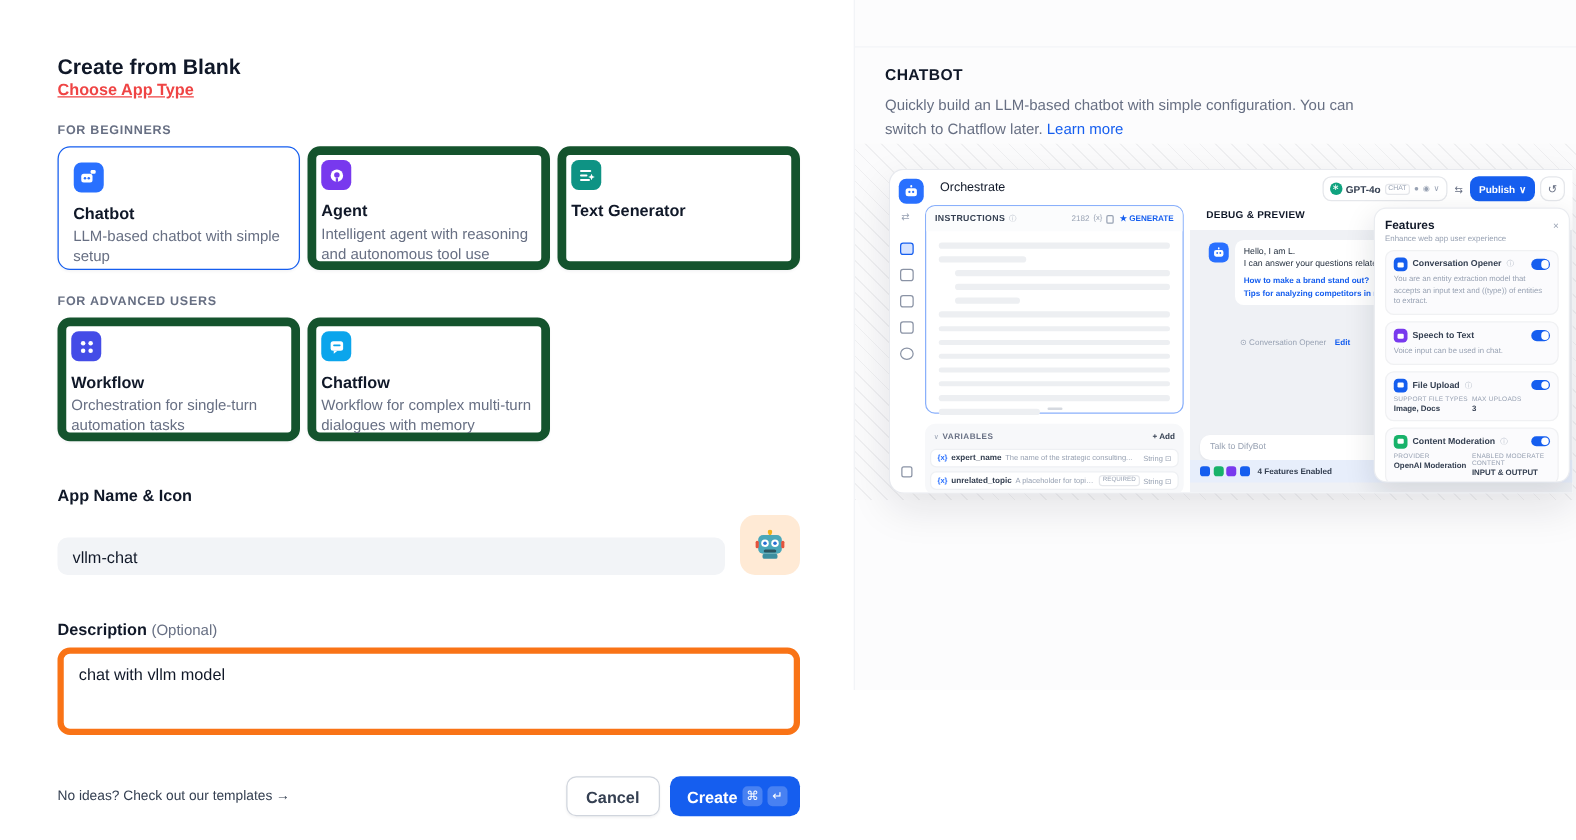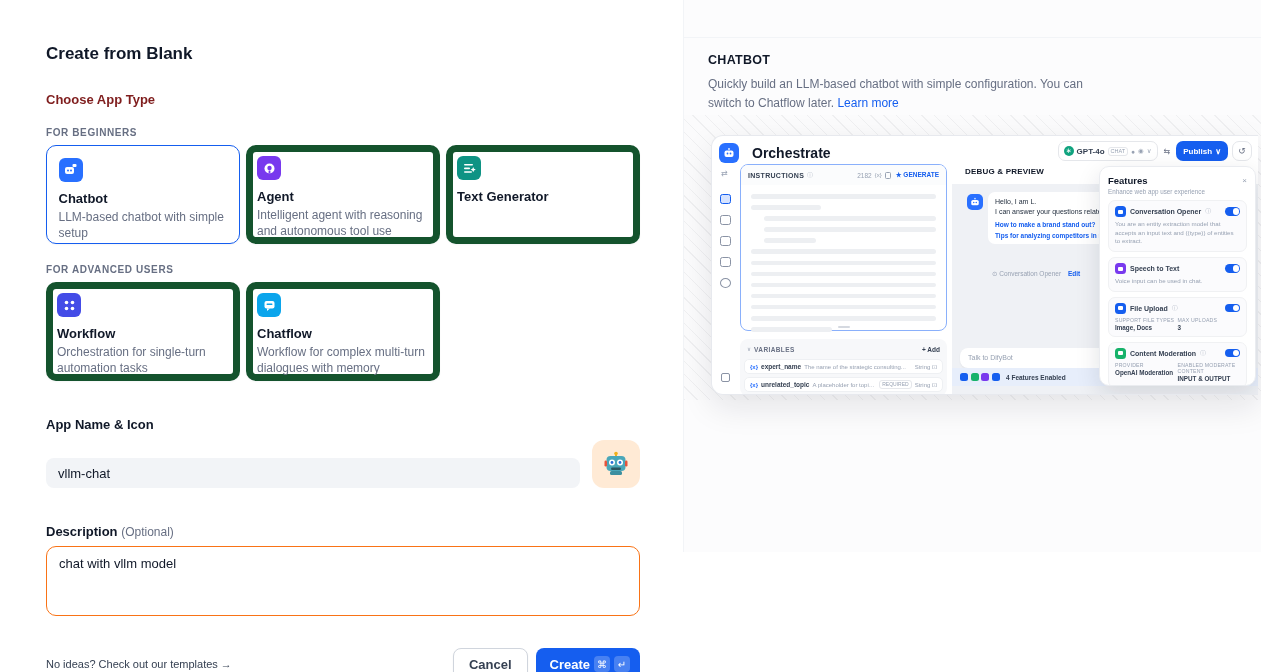--- a/index.html
+++ b/index.html
@@ -4,37 +4,37 @@
 <style>
   * { margin:0; padding:0; box-sizing:border-box; }
   html,body { width:1261px; height:672px; overflow:hidden; }
   body { font-family:"Liberation Sans", sans-serif; background:#fff; color:#101828; }
 
   .app { position:relative; width:1261px; height:552px; display:flex; }
 
   
   .left { width:683px; height:100%; background:#fff; padding:44px 43px 0 46px; position:relative; }
   .page-title { font-size:17px; font-weight:700; color:#101828; }
-  .choose-label { margin-top:28px; font-size:13px; font-weight:700; color:#7f1d1d; }
+  .choose-label { font-size:13px; font-weight:700; color:#ef4444;text-decoration:underline; }
   .group-label { margin-top:20px; font-size:10px; font-weight:600; letter-spacing:.6px; color:#676f83; }
   .cards { display:flex; gap:6px; margin-top:7px; }
   .card { width:194px; height:99px; background:#fff; border:7px solid #14532d; border-radius:10px; padding:4px; cursor:pointer; box-shadow:0 1px 2px rgba(16,24,40,.04); }
   .card.selected { border:1.5px solid #155eef; padding:11.5px; }
   .card-icon { width:24px; height:24px; border-radius:6px; display:flex; align-items:center; justify-content:center; }
   .ic-chatbot { background:#2970ff; } .ic-agent { background:#7839ee; } .ic-textgen { background:#0e9384; }
   .ic-chatflow { background:#0ba5ec; } .ic-workflow { background:#444ce7; }
   .card-title { margin-top:9px; font-size:13px; font-weight:700; color:#101828; }
   .card-desc { margin-top:3px; font-size:12px; color:#676f83; line-height:1.35; }
 
   .field-label { margin-top:36px; font-size:13px; font-weight:700; color:#101828; }
   .field-label .opt { font-weight:400; font-size:12px; color:#676f83; }
   .name-row { display:flex; align-items:flex-end; gap:12px; margin-top:8px; }
   .name-input { flex:0 0 534px; height:30px; border:none; outline:none; background:#f2f4f7; border-radius:8px; padding:0 12px; font-size:13px; color:#101828; font-family:"Liberation Sans",sans-serif; }
   .emoji-box { width:48px; height:48px; border-radius:12px; background:#ffead5; display:flex; align-items:center; justify-content:center; cursor:pointer; }
-  .desc-area { margin-top:7px; width:594px; height:70px; border:1px solid #f97316; border-radius:10px; background:#fff; resize:none; outline:none; padding:9px 12px; font-size:13px; color:#101828; font-family:"Liberation Sans",sans-serif; }
+  .desc-area { margin-top:7px; width:594px; height:70px; border:5px solid #f97316; border-radius:10px; background:#fff; resize:none; outline:none; padding:9px 12px; font-size:13px; color:#101828; font-family:"Liberation Sans",sans-serif; }
   .left-footer { margin-top:28px; display:flex; align-items:center; justify-content:space-between; }
   .tmpl-link { font-size:11px; color:#354052; text-decoration:none; cursor:pointer; }
   .tmpl-link .arr { margin-left:3px; }
   .btns { display:flex; gap:8px; }
   .btn { height:32px; border-radius:8px; font-size:13px; font-family:"Liberation Sans",sans-serif; cursor:pointer; }
   .btn-cancel { background:#fff; border:1px solid #d0d5dd; color:#354052; padding:0 15px; font-weight:600; box-shadow:0 1px 2px rgba(16,24,40,.05); }
   .btn-create { background:#155eef; border:none; color:#fff; padding:0 10px 0 14px; font-weight:700; display:flex; align-items:center; gap:4px; }
   .kbd { width:16px; height:16px; background:rgba(255,255,255,.22); border-radius:4px; font-size:10px; display:flex; align-items:center; justify-content:center; font-weight:400; }
 
   
@@ -53,21 +53,21 @@
 
   
   .pv-side { position:absolute; left:0; top:0; bottom:0; width:30px; }
   .pv-avatar { position:absolute; left:7px; top:7px; width:20px; height:20px; background:#2970ff; border-radius:6px; display:flex; align-items:center; justify-content:center; }
   .pv-swap { position:absolute; left:9px; top:33px; font-size:8px; color:#98a2b3; }
   .pv-nav { position:absolute; left:8px; top:58px; display:flex; flex-direction:column; gap:11px; }
   .pv-nav-ic { width:11px; height:10px; border:1.4px solid #8a93a5; border-radius:2.5px; }
   .pv-nav-ic.active { border-color:#155eef; background:#d6e3ff; }
   .pv-side-bottom { position:absolute; left:9px; bottom:12px; width:9px; height:9px; border:1.3px solid #8a93a5; border-radius:2px; }
 
-  .pv-apptitle { position:absolute; left:40px; top:9px; font-size:14px; font-weight:700; color:#101828; }
+  .pv-apptitle { position:absolute; left:40px; top:9px; font-size:10px; font-weight:400; color:#101828; }
   .pv-topright { position:absolute; right:6px; top:5px; display:flex; align-items:center; gap:4px; }
   .pv-model { height:20px; border:1px solid #e5e7eb; background:#fff; border-radius:7px; display:flex; align-items:center; gap:3px; padding:0 5px; }
   .pv-model-ic { width:10px; height:10px; border-radius:50%; background:#10a37f; color:#fff; font-size:7px; line-height:10px; text-align:center; }
   .pv-model-name { font-size:8px; font-weight:600; color:#354052; }
   .pv-model-tag { font-size:5.5px; color:#98a2b3; border:1px solid #e5e7eb; border-radius:3px; padding:0 2px; line-height:7px; }
   .pv-mini-gray { font-size:6.5px; color:#98a2b3; }
   .pv-tune { font-size:8px; color:#676f83; margin:0 2px; }
   .pv-publish { height:20px; background:#155eef; color:#fff; border-radius:7px; font-size:8px; font-weight:700; display:flex; align-items:center; padding:0 7px; gap:3px; cursor:pointer; }
   .pv-clock { width:20px; height:20px; border:1px solid #e5e7eb; border-radius:7px; background:#fff; display:flex; align-items:center; justify-content:center; font-size:9px; color:#676f83; }
 

